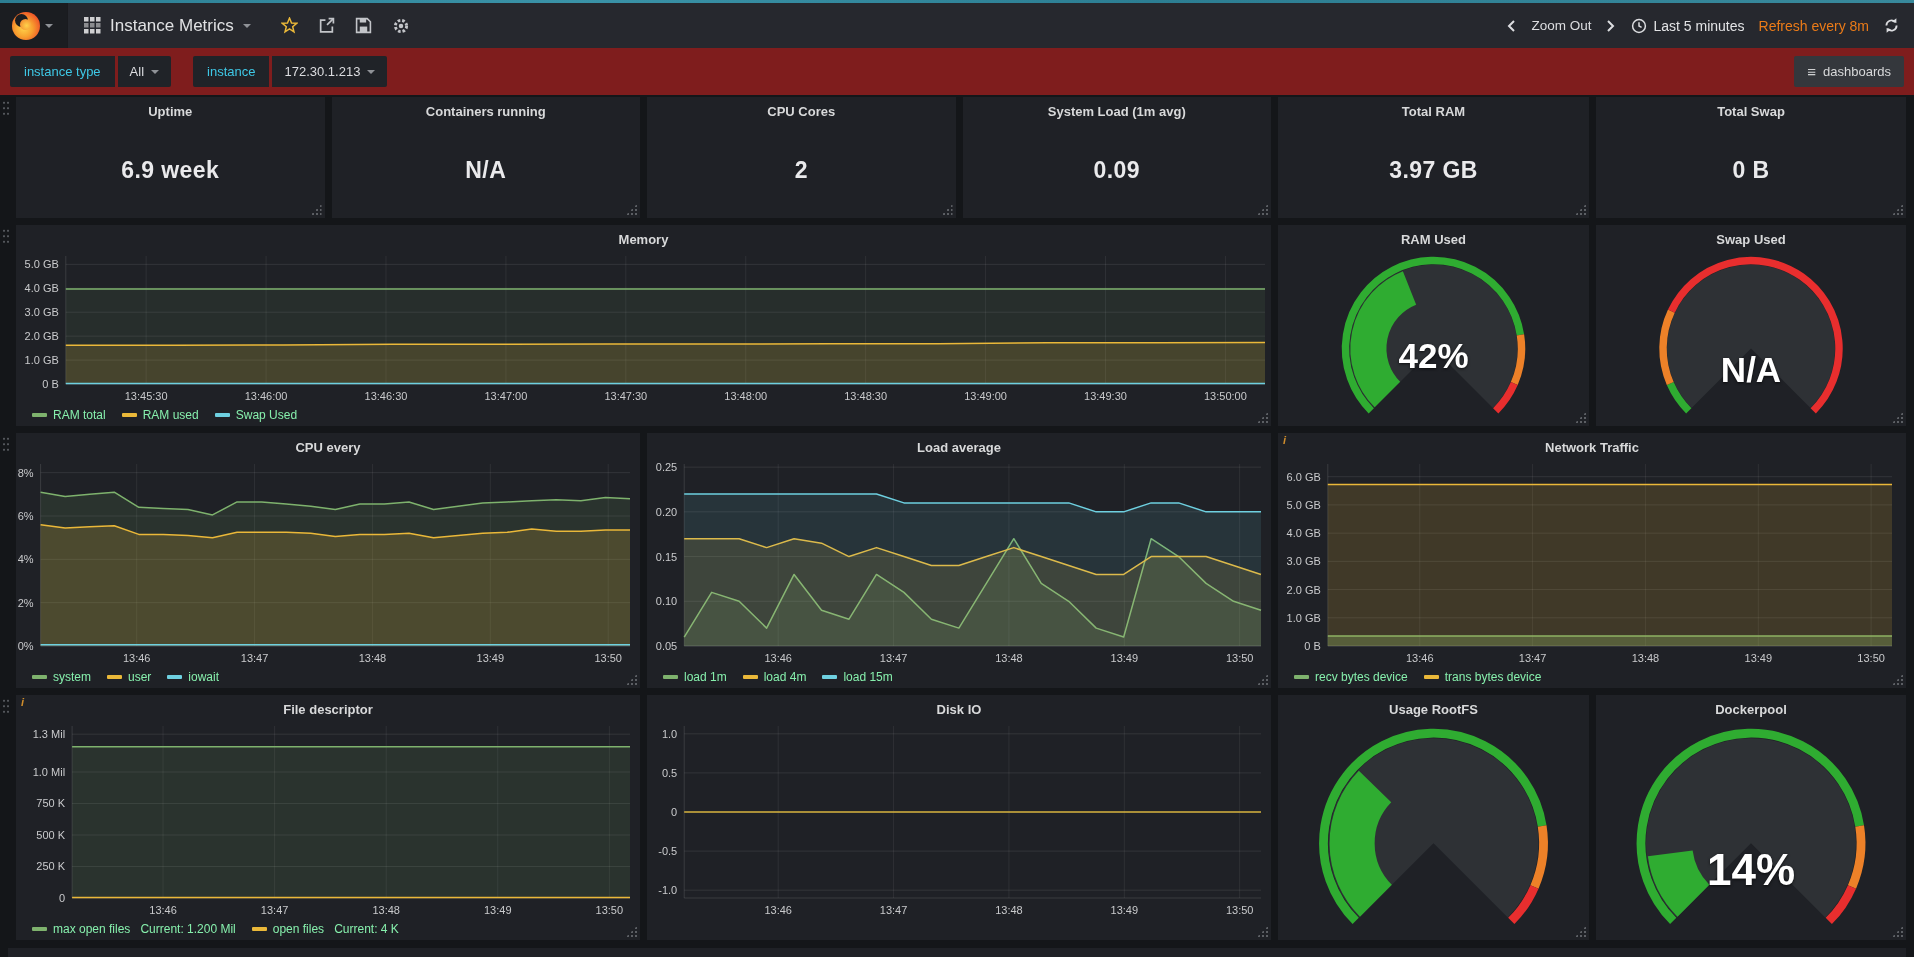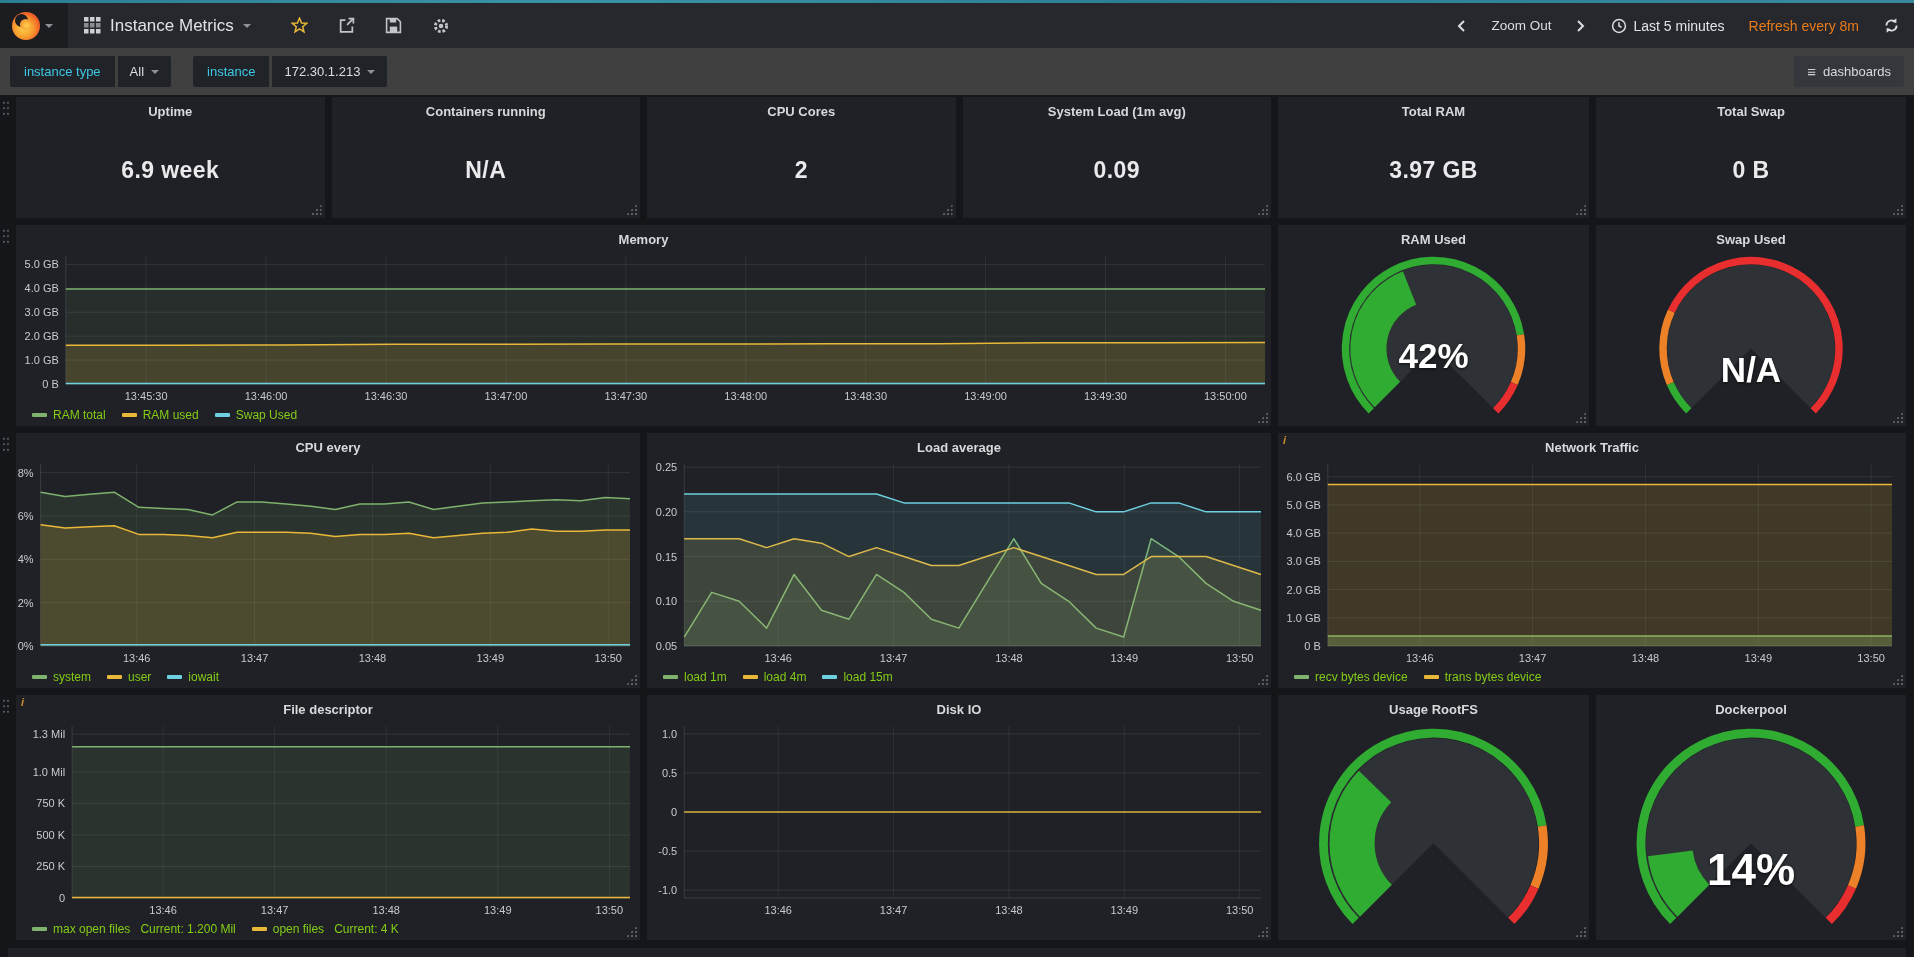--- a/index.html
+++ b/index.html
@@ -14,47 +14,47 @@
   .nav-left { display:flex; align-items:center; height:100%; }
   .logo-btn { display:flex; align-items:center; gap:5px; padding:0 14px 0 12px; height:100%; background:#1b1d21; cursor:pointer; }
   .logo { width:28px; height:28px; border-radius:50%; background:radial-gradient(circle at 42% 58%, #ffd24a 0%, #f8a12f 38%, #f05a28 72%, #d43a1a 100%); position:relative; overflow:hidden; }
   .logo:before { content:""; position:absolute; left:3px; top:2px; width:13px; height:13px; border-radius:50%; background:#1b1d21; }
   .logo:after { content:""; position:absolute; left:8px; top:7px; width:11px; height:11px; border-radius:50%; background:radial-gradient(circle at 60% 60%, #ffd24a, #f07a2a); }
   .caret { width:0; height:0; border-left:4px solid transparent; border-right:4px solid transparent; border-top:4px solid #8f9297; display:inline-block; }
   .nav-title-group { display:flex; align-items:center; gap:9px; padding:0 16px; height:100%; border-left:1px solid #1a1b1f; }
   .grid-icon svg { display:block; }
   .dash-title { font-size:17px; color:#e0e1e3; }
   .nav-icons { display:flex; align-items:center; gap:20px; margin-left:14px; }
-  .icon-btn { background:none; border:none; cursor:pointer; display:flex; align-items:center; gap:6px; color:#c3c5c9; font-family:inherit;margin-left:10px; }
+  .icon-btn { background:none; border:none; cursor:pointer; display:flex; align-items:center; gap:6px; color:#c3c5c9; font-family:inherit; }
   .nav-right { display:flex; align-items:center; gap:14px; font-size:13px; }
   .chev { display:flex; }
   .nav-right .label { font-size:13.5px; color:#dcdde0; }
   .time-label { font-size:14px; color:#e2e3e5; }
   .refresh-label { font-size:14px; color:#eb7b18; }
 
   
-  .submenu { height:47px; display:flex; align-items:center; padding:0 10px; background:#404040; }
+  .submenu { height:47px; display:flex; align-items:center; padding:0 10px; background:#7f1d1d; }
   .var-group { display:flex; align-items:center; margin-right:22px; }
   .var-label { background:#202328; color:#3ec8e6; font-size:13px; padding:8px 14px; border-radius:2px 0 0 2px; }
   .var-value { background:#202328; color:#dcdde0; font-size:13px; padding:8px 12px; margin-left:3px; border-radius:0 2px 2px 0; display:flex; align-items:center; gap:7px; cursor:pointer; }
   .spacer { flex:1; }
   .dashboards-btn { background:#34373c; border:none; color:#d8d9da; font-family:inherit; font-size:13px; padding:7px 13px; border-radius:2px; display:flex; align-items:center; gap:7px; cursor:pointer; }
   .dashboards-btn .burger { font-size:15px; color:#cfd0d2; }
 
   
   .dash { display:grid; grid-template-columns:repeat(6,1fr); grid-template-rows:121px 201px 255px 245px; gap:7px; padding:2px 8px 0 16px; }
   .panel { background:#1f2126; position:relative; display:flex; flex-direction:column; }
   .span2 { grid-column:span 2; }
   .span4 { grid-column:span 4; }
   .ptitle { font-size:13px; font-weight:600; color:#d8d9da; text-align:center; padding:7px 0 3px 0; cursor:pointer; }
   .stat-value { flex:1; display:flex; align-items:center; justify-content:center; font-size:23px; font-weight:700; color:#eaeaec; letter-spacing:.4px; }
   .chart { flex:1; min-height:0; position:relative; }
   .chart svg { display:block; }
   .chart text { fill:#c9cacc; font-size:11px; font-family:"Liberation Sans",sans-serif; }
-  .legend { height:22px; display:flex; align-items:center; gap:16px; padding-left:16px; font-size:12px; color:#84cc16; }
+  .legend { height:22px; display:flex; align-items:center; gap:16px; padding-left:16px; font-size:12px; color:#86efac; }
   .leg-item { display:flex; align-items:center; gap:6px; cursor:pointer; }
   .swatch { width:15px; height:4px; border-radius:1px; display:inline-block; }
   .leg-current { margin-left:4px; }
 
   .gauge-wrap { flex:1; position:relative; }
   .gauge-wrap svg { display:block; }
   .gauge-value { position:absolute; left:0; right:0; text-align:center; font-weight:700; color:#fff; text-shadow:0 1px 3px rgba(0,0,0,.7); }
 
   .rsz { position:absolute; right:3px; bottom:3px; width:11px; height:11px; background-image:radial-gradient(circle,#5c5f64 1px,transparent 1.3px); background-size:4px 4px; clip-path:polygon(100% 0,100% 100%,0 100%); cursor:nwse-resize; }
   .info-corner { position:absolute; top:1px; left:5px; font-size:11px; font-weight:700; color:#cf8d2c; font-style:italic; cursor:pointer; }

